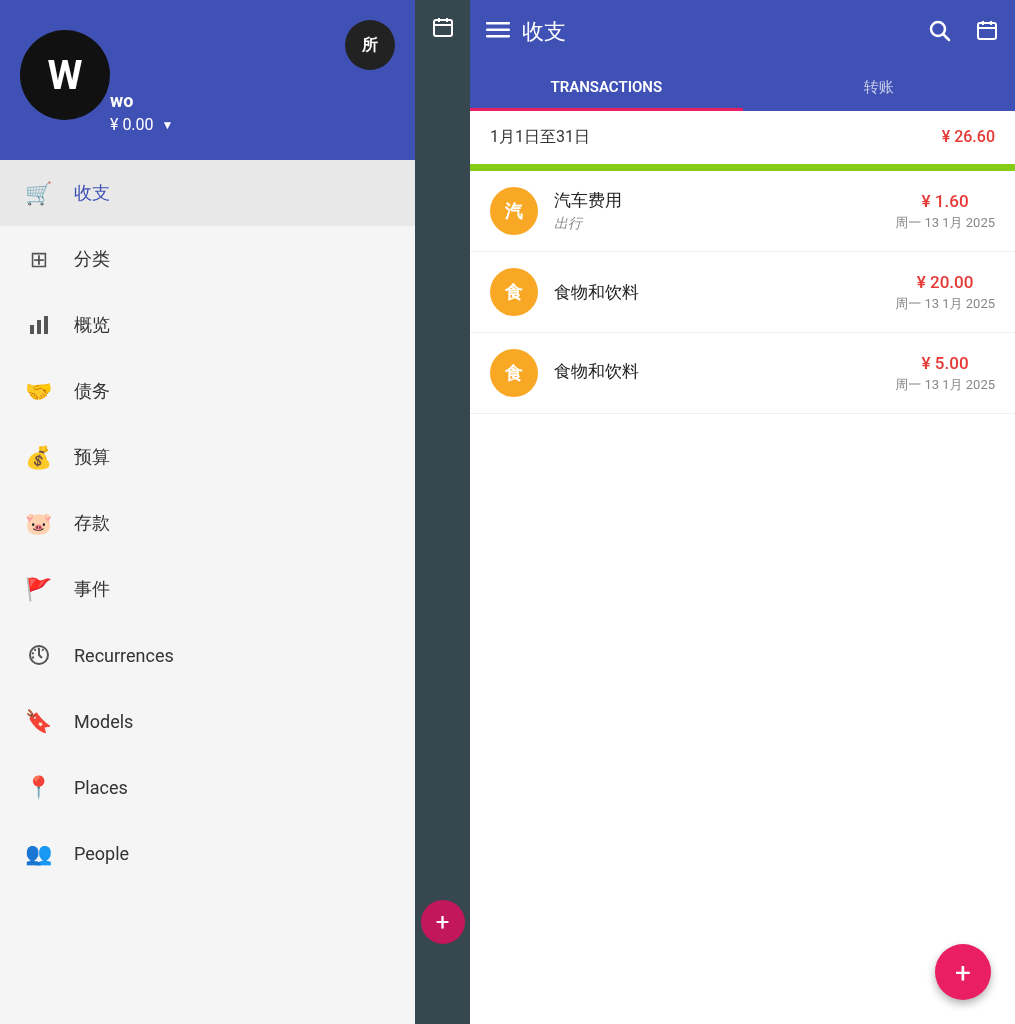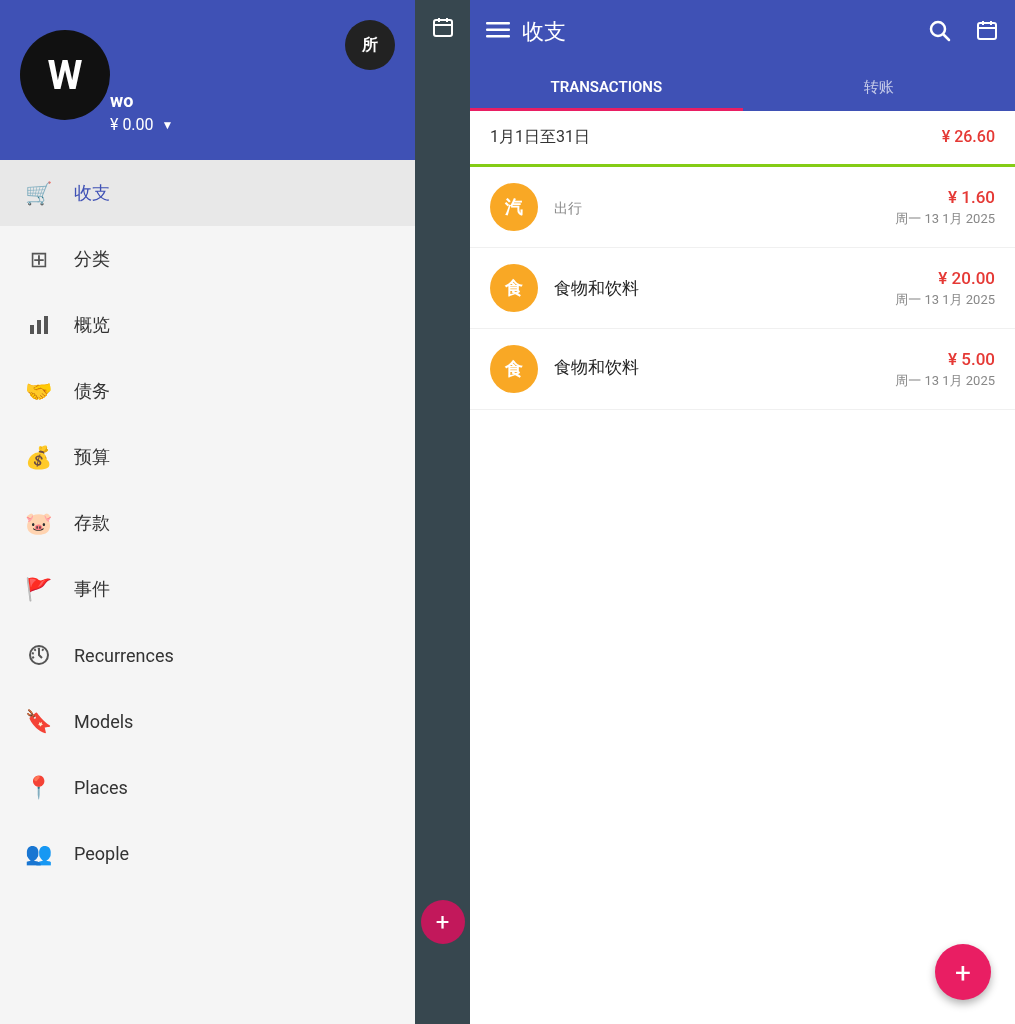--- a/index.html
+++ b/index.html
@@ -228,21 +228,21 @@
       right: 0;
       height: 3px;
       background: #e91e63;
     }
 
     .date-range-bar {
       display: flex;
       justify-content: space-between;
       padding: 16px 20px;
       background: white;
-      border-bottom: 3px solid #84cc16;
+      border-bottom: 7px solid #84cc16;
     }
 
     .date-range-label {
       font-size: 16px;
       color: #333;
     }
 
     .date-range-amount {
       font-size: 16px;
       color: #e53935;
@@ -284,24 +284,25 @@
     .trans-title {
       font-size: 17px;
       color: #222;
       font-weight: 500;
     }
 
     .trans-subtitle {
       font-size: 14px;
       color: #888;
       margin-top: 3px;
+      font-style: italic;
     }
 
     .trans-right {
-      text-align: right;
+      text-align: center;
     }
 
     .trans-amount {
       font-size: 17px;
       color: #e53935;
       font-weight: 500;
     }
 
     .trans-date {
       font-size: 13px;
@@ -462,20 +463,21 @@
   <div class="date-range-bar">
     <span class="date-range-label">1月1日至31日</span>
     <span class="date-range-amount">¥ 26.60</span>
   </div>
 
   <div class="transactions-list">
 
     <div class="transaction-item">
       <div class="trans-avatar">汽</div>
       <div class="trans-info">
+        <div class="trans-title">汽车费用</div>
         <div class="trans-subtitle">出行</div>
       </div>
       <div class="trans-right">
         <div class="trans-amount">¥ 1.60</div>
         <div class="trans-date">周一 13 1月 2025</div>
       </div>
     </div>
 
     <div class="transaction-item">
       <div class="trans-avatar">食</div>

